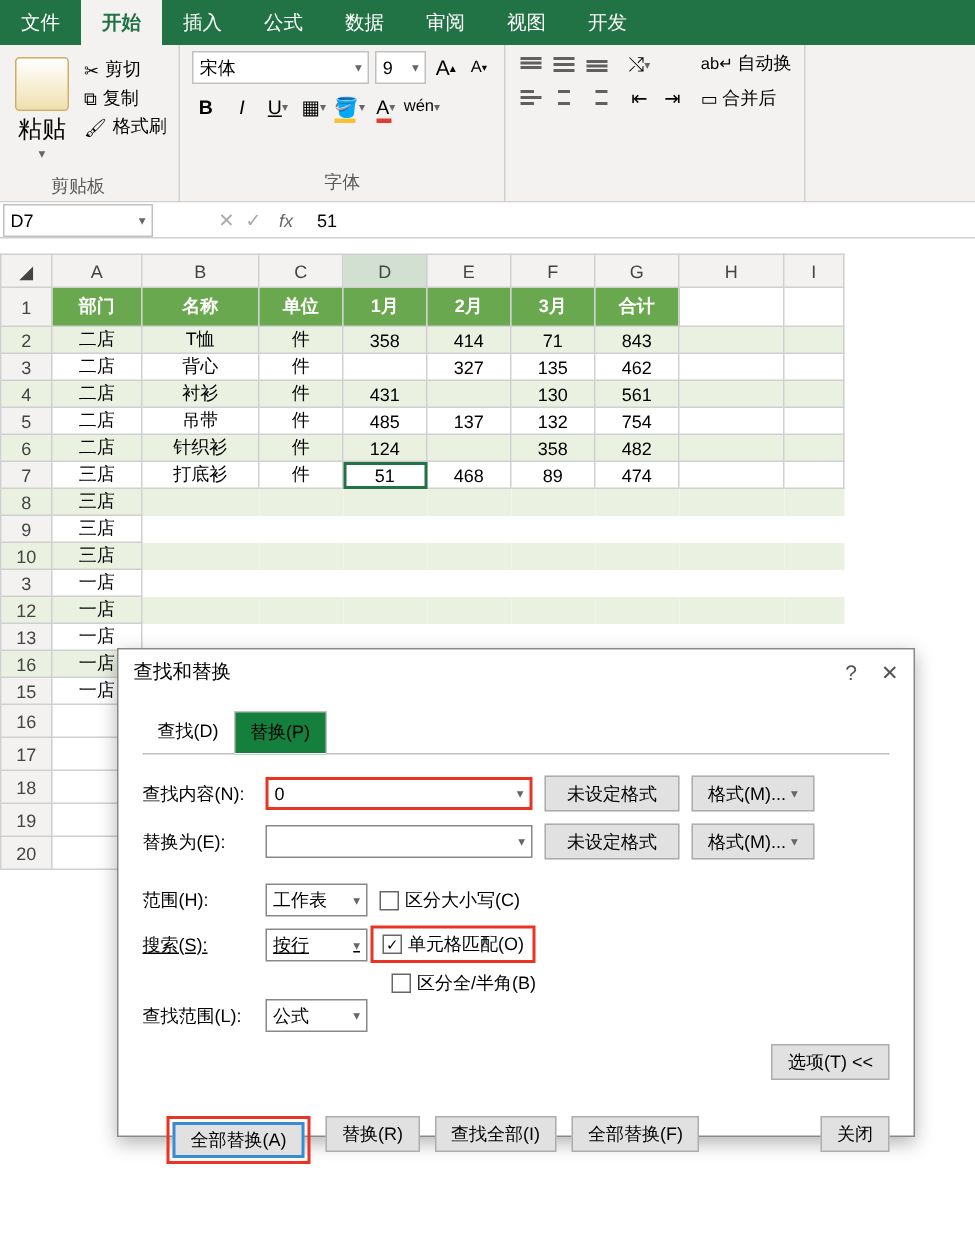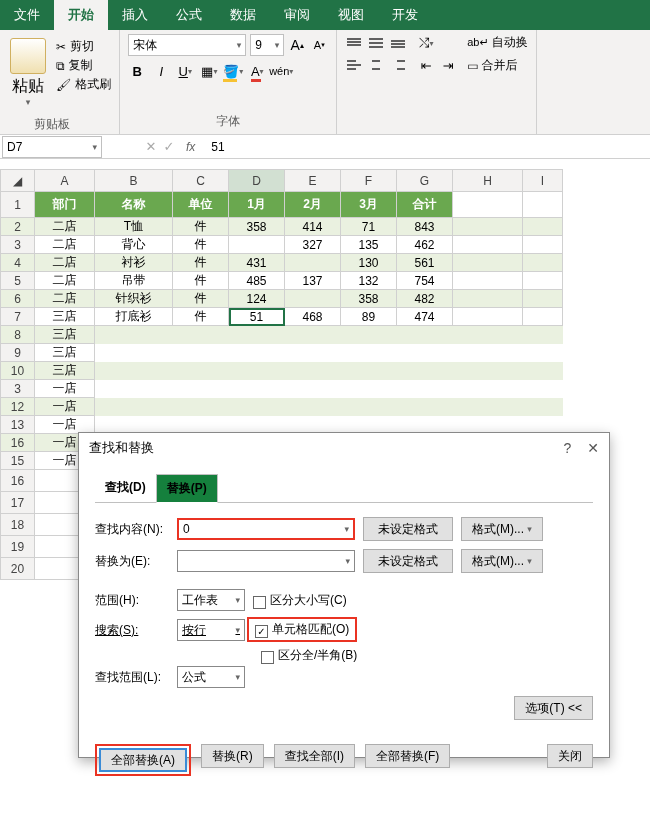--- a/index.html
+++ b/index.html
@@ -48,29 +48,29 @@
 tr.datahdr th { background: #6aa84f; color: #fff; height: 26px; }
 tr.even td { background: #eaf1e0; }
 .sel { outline: 2px solid #217346; outline-offset: -2px; }
 
 
 .dialog { position: absolute; left: 78px; top: 432px; width: 532px; height: 326px; background: #fff; border: 1px solid #888; box-shadow: 0 4px 12px rgba(0,0,0,.3); font-size: 12px; }
 .dlg-title { height: 30px; display: flex; align-items: center; justify-content: space-between; padding: 0 10px; font-size: 13px; }
 .dlg-ctrl { display: flex; gap: 16px; font-size: 14px; color: #555; }
 .dlg-body { padding: 10px 16px; }
 .dlg-tabs { display: flex; border-bottom: 1px solid #c0c0c0; margin-bottom: 14px; }
-.dlg-tab { padding: 5px 10px; position: relative; top: 1px; font-weight: bold; }
+.dlg-tab { padding: 5px 10px; position: relative; top: 1px; }
 .dlg-tab.active { border: 1px solid #c0c0c0; border-bottom: 1px solid #fff; background: #15803d; }
 .row { display: flex; align-items: center; margin-bottom: 8px; gap: 8px; }
 .lbl { width: 74px; }
 .inp { flex: 1; height: 22px; border: 1px solid #888; background: #fff; display: flex; align-items: center; padding: 0 4px; justify-content: space-between; }
 .btn { height: 24px; border: 1px solid #adadad; background: #e1e1e1; padding: 0 10px; display: inline-flex; align-items: center; }
 .btn.focus { border: 2px solid #3a8bd6; }
 .redbox { border: 2px solid #ea3323; }
-.chk { display:inline-flex; align-items:flex-end; gap:4px;}
+.chk { display:inline-flex; align-items:center; gap:4px;}
 .chkbox { width:13px; height:13px; border:1px solid #666; display:inline-flex; align-items:center; justify-content:center; font-size:10px; }
 .options-row { display:flex; justify-content:flex-end; margin: 8px 0 14px 0; }
 .dlg-foot { display: flex; gap: 10px; padding: 0 16px; }
 </style>
 </head>
 <body>
 
 <div class="titlebar">
   <div class="tab">文件</div>
   <div class="tab active">开始</div>
@@ -571,20 +571,20 @@
           <span class="caret">▾</span>
         </div>
     </div>
 
     <div class="options-row">
       <div class="btn">选项(T) &lt;&lt;</div>
     </div>
   </div>
 
   <div class="dlg-foot">
-    <span class="redbox" style="padding:2px;"><span class="btn focus">全部替换(A)</span></span>
+    <span class="redbox" style="padding:2px;margin-left:16px;"><span class="btn focus">全部替换(A)</span></span>
     <span class="btn">替换(R)</span>
     <span class="btn">查找全部(I)</span>
     <span class="btn">全部替换(F)</span>
     <span style="flex:1"></span>
     <span class="btn">关闭</span>
   </div>
 </div>
 
 </body></html>

